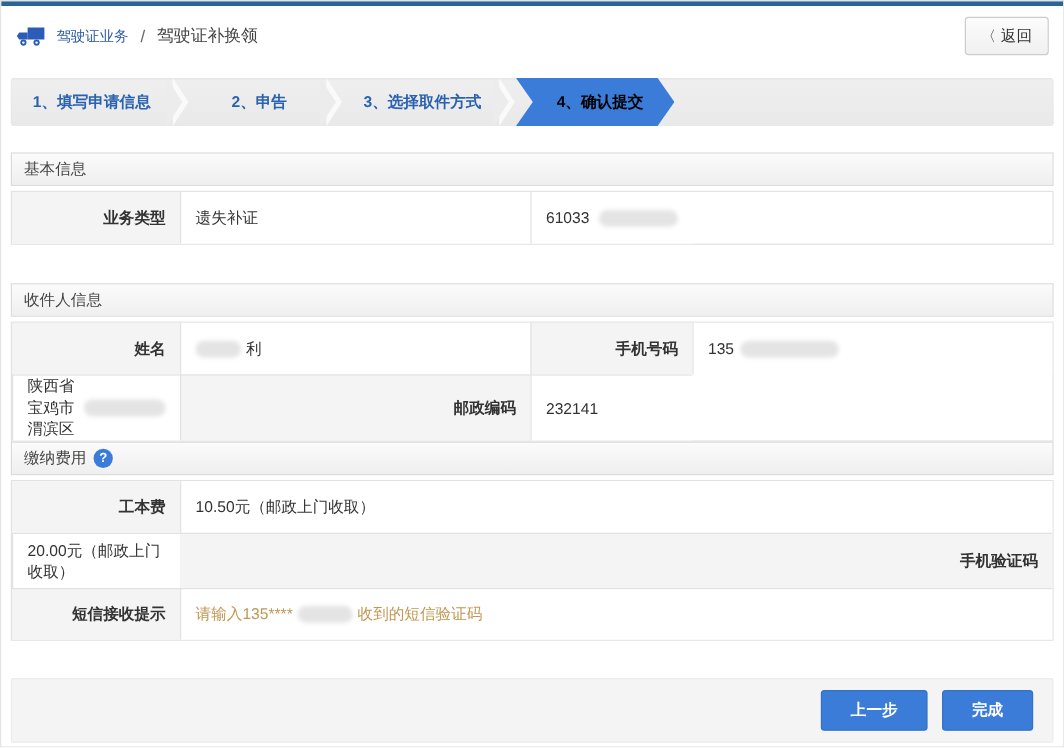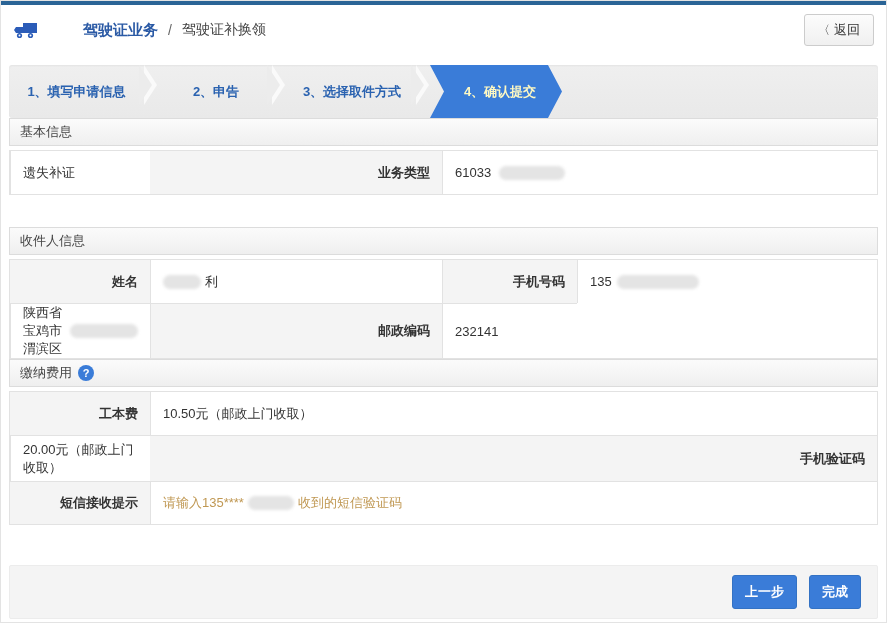--- a/index.html
+++ b/index.html
@@ -4,39 +4,39 @@
 <style>
   * { margin:0; padding:0; box-sizing:border-box; }
   body { background:#fff; font-family:"Liberation Sans","DejaVu Sans",sans-serif; }
   .page { width:887px; height:623px; background:#fff; border:1px solid #e3e3e3; position:relative; overflow:hidden; }
   .topbar { height:4px; background:#2a6496; }
 
   
   .header { height:50px; display:flex; align-items:center; justify-content:space-between; padding:0 12px 0 12px; }
   .header-left { display:flex; align-items:center; gap:8px; }
   .truck-icon { width:26px; height:20px; display:inline-block; }
-  .page-title { color:#2b5aa5; font-size:15px; font-weight:bold;margin-left:36px; }
+  .page-title { color:#2b5aa5; font-size:12px; font-weight:normal; }
   .crumb-divider { color:#666; font-size:14px; margin:0 2px; }
   .page-subtitle { color:#444; font-size:14px; }
   .back-btn { display:inline-flex; align-items:center; gap:4px; background:linear-gradient(#fcfcfc,#f0f0f0); border:1px solid #ccc; border-radius:3px; padding:6px 13px; font-size:13px; color:#333; cursor:pointer; }
   .back-chev { font-size:12px; color:#333; }
 
   
-  .steps { margin:10px 8px 0 8px; height:53px; background:linear-gradient(#efefef,#e9e9e9); border-radius:3px; display:flex; align-items:stretch; box-shadow:inset 0 1px 2px rgba(0,0,0,.05); overflow:hidden; }
+  .steps { margin:10px 8px 0 8px; height:40px; background:linear-gradient(#efefef,#e9e9e9); border-radius:3px; display:flex; align-items:stretch; box-shadow:inset 0 1px 2px rgba(0,0,0,.05); overflow:hidden; }
   .step { display:flex; align-items:center; justify-content:center; font-size:13px; font-weight:bold; color:#2a62b0; position:relative; cursor:pointer; }
   .step-1 { width:135px; } .step-2 { width:112px; } .step-3 { width:128px; }
-  .step-active { width:132px; background:#3a7cd8; color:#fef9c3; clip-path:polygon(0 0, calc(100% - 14px) 0, 100% 50%, calc(100% - 14px) 100%, 0 100%, 14px 50%); margin-left:-2px; padding-left:8px; }
+  .step-active { width:132px; background:#3a7cd8; color:#000000; clip-path:polygon(0 0, calc(100% - 14px) 0, 100% 50%, calc(100% - 14px) 100%, 0 100%, 14px 50%); margin-left:-2px; padding-left:8px; }
   .chev { position:relative; width:16px; }
   .chev i { position:absolute; top:0; width:0; height:0; border-top:20px solid transparent; border-bottom:20px solid transparent; }
   .chev .c1 { left:0; border-left:13px solid #fafafa; }
   .chev .c2 { left:-5px; border-left:13px solid #ececec; }
 
   
   .section { margin:0 8px; }
-  .sec-basic { } .sec-recipient { margin-top:32px; } .sec-fees { }
+  .sec-basic { margin-top:22px; } .sec-recipient { margin-top:32px; } .sec-fees { }
   .sec-head { height:28px; display:flex; align-items:center; gap:6px; background:linear-gradient(#fbfbfb,#efefef); border:1px solid #dcdcdc; padding:0 10px; font-size:13px; color:#444; }
   .help-icon { width:16px; height:16px; border-radius:50%; background:#3a7cd8; color:#fff; font-size:11px; font-weight:bold; display:inline-flex; align-items:center; justify-content:center; cursor:pointer; }
   .sec-table { margin-top:4px; border:1px solid #e2e2e2; display:grid; }
   .cols-4 { grid-template-columns:140px 292px 135px 1fr; }
   .cols-2 { grid-template-columns:140px 1fr; }
   .cell { min-height:43px; display:flex; align-items:center; padding:0 12px; font-size:13px; color:#333; border-top:1px solid #e2e2e2; }
   .row-first .cell { border-top:none; }
   .lbl { background:#f4f4f4; font-weight:bold; justify-content:flex-end; text-align:right; }
   .val { background:#fff; border-left:1px solid #e2e2e2; }
   .lbl-mid { border-left:1px solid #e2e2e2; }
@@ -48,21 +48,21 @@
   .r-phone { width:82px; margin-left:5px; }
   .r-addr { width:178px; margin-left:3px; }
   .r-sms { width:46px; margin:0 4px; }
 
   .captcha-input { width:146px; height:30px; border:1px solid #ccc; border-radius:2px; padding:0 8px; font-size:13px; margin-right:8px; }
   .get-code-btn { background:linear-gradient(#f8f8f8,#ededed); border:1px solid #ccc; border-radius:2px; padding:7px 14px; font-size:13px; font-weight:bold; color:#333; cursor:pointer; }
   .hint { color:#c09853; }
 
   
   .footer { position:absolute; left:8px; right:8px; bottom:3px; height:54px; background:#f4f4f4; border:1px solid #ececec; border-radius:2px; display:flex; align-items:center; justify-content:flex-end; gap:12px; padding:0 16px; }
-  .btn-blue { background:#3a7cd8; border:1px solid #3372c4; color:#fff; font-size:13px; font-weight:bold; padding:7px 12px; border-radius:3px; cursor:pointer; }
+  .btn-blue { background:#3a7cd8; border:1px solid #3372c4; color:#fff; font-size:13px; font-weight:bold; padding:7px 24px; border-radius:3px; cursor:pointer; }
 </style>
 </head>
 <body>
 
 <div class="page">
   <div class="topbar"></div>
 
   <div class="header">
     <div class="header-left">
       <span class="truck-icon">
@@ -110,22 +110,22 @@
     <div class="step step-active">
       <span>4、确认提交</span>
     </div>
   </div>
 
   <div class="section sec-basic">
     <div class="sec-head">
       <span>基本信息</span>
     </div>
     <div class="sec-table cols-4 row-first">
+      <div class="cell lbl">业务类型</div>
       <div class="cell val">遗失补证</div>
-      <div class="cell lbl">业务类型</div>
       <div class="cell val">
         <span>61033</span>
         <span class="redact r-license"></span>
       </div>
     </div>
   </div>
 
   <div class="section sec-recipient">
     <div class="sec-head">
       <span>收件人信息</span>

